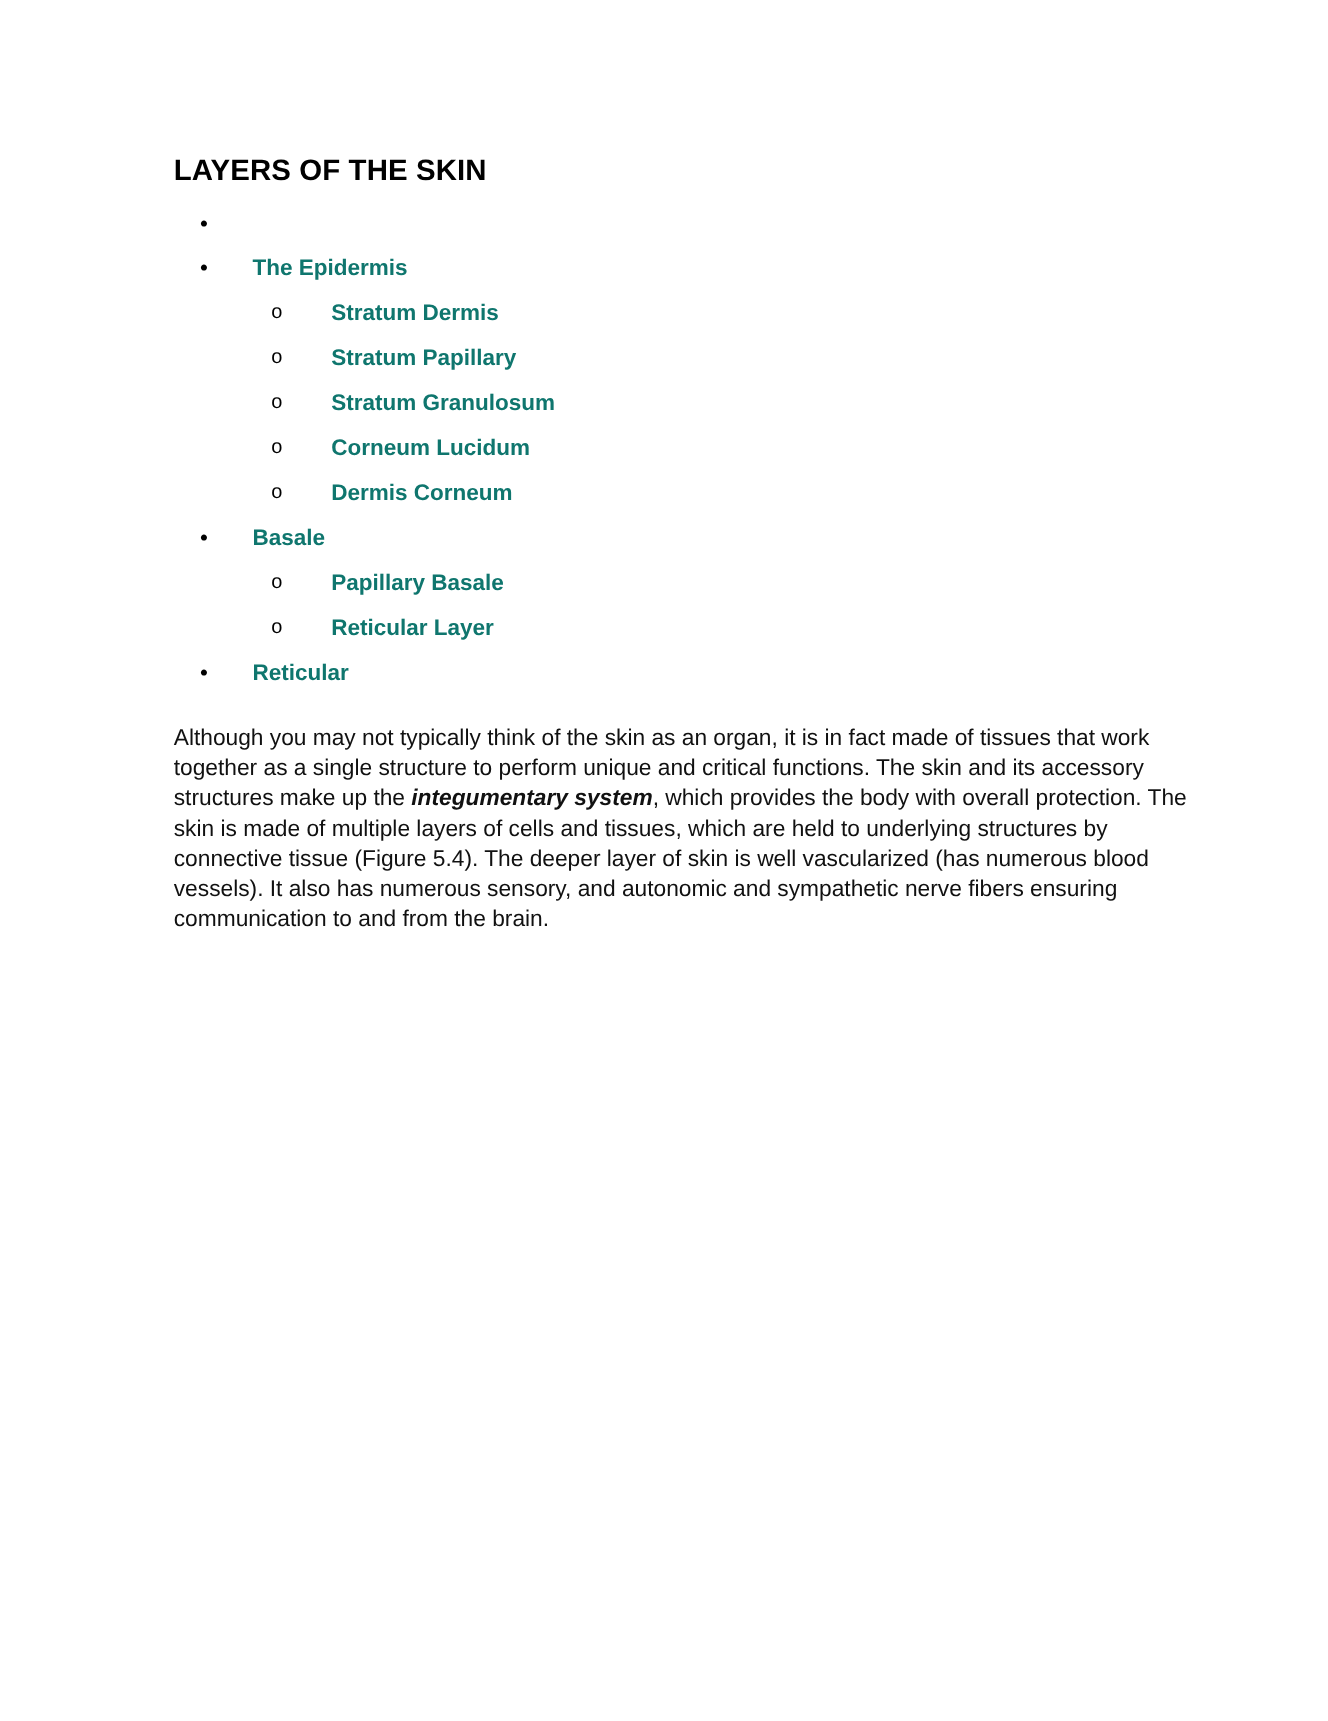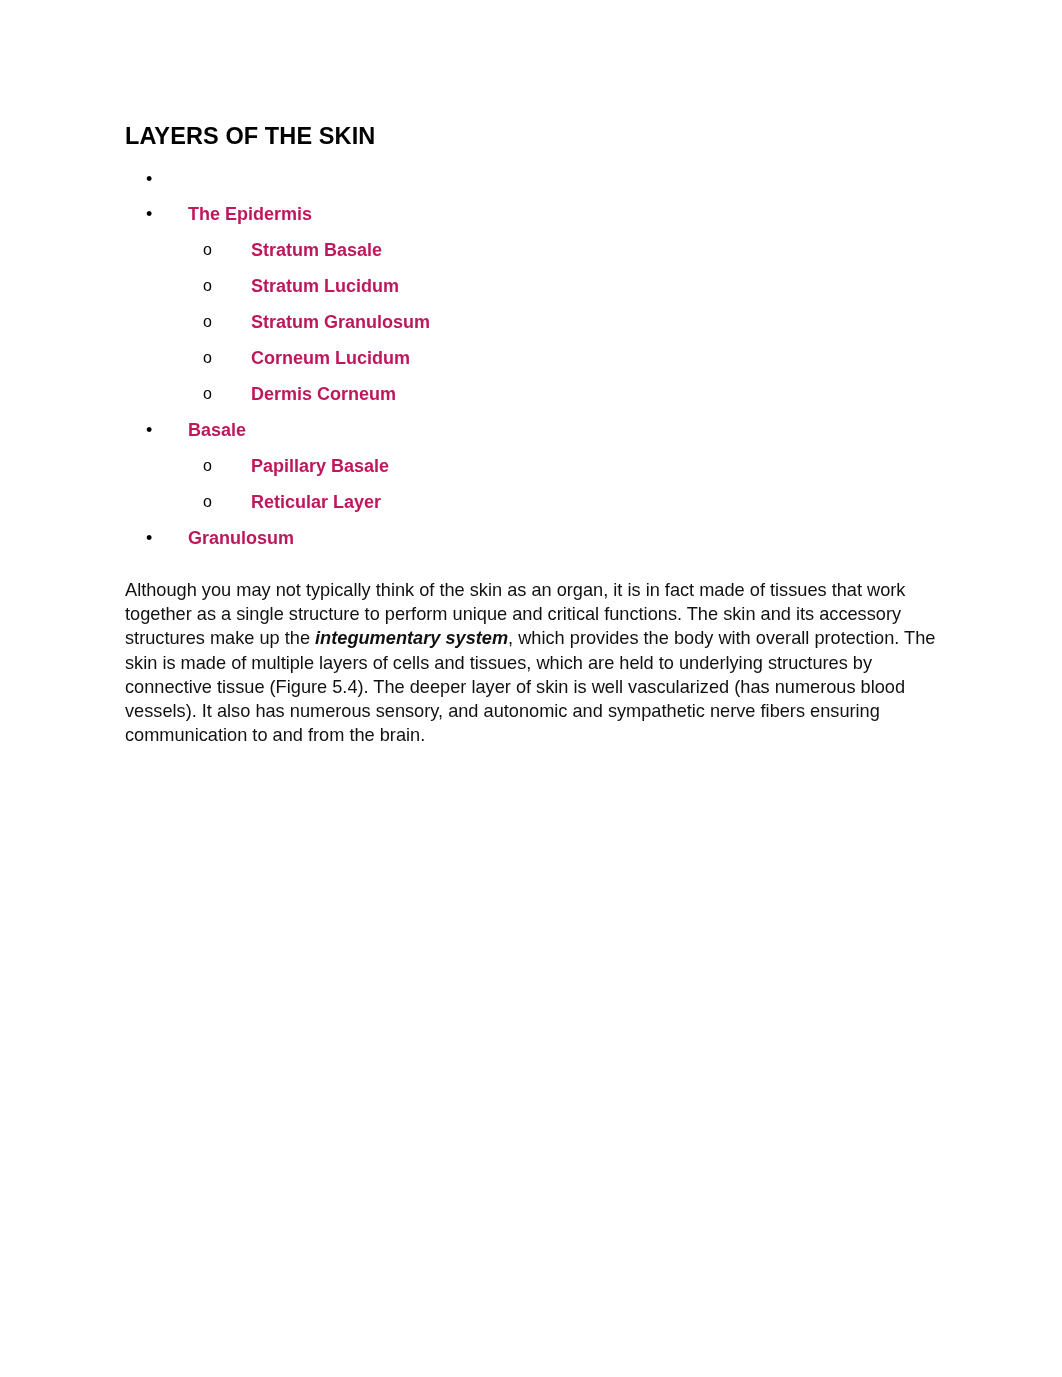--- a/index.html
+++ b/index.html
@@ -19,21 +19,21 @@
 
   .page {
     position: relative;
     width: 1062px;
     height: 1377px;
     background: #ffffff;
   }
 
   .content {
     position: absolute;
-    left: 125px;
+    left: 139px;
     top: 122px;
     width: 830px;
   }
 
   
   .doc-title {
     font-family: "Liberation Sans", sans-serif;
     font-size: 23.5px;
     font-weight: bold;
     line-height: 28px;
@@ -95,21 +95,21 @@
     left: 15px;              
     top: 0;
     width: 12px;
     line-height: 36px;
     font-size: 16px;
     color: #000000;
     font-family: "Liberation Sans", sans-serif;
   }
 
   .link {
-    color: #be185d;
+    color: #0f766e;
     font-weight: bold;
     font-size: 18px;
     text-decoration: none;
     font-family: "Liberation Sans", sans-serif;
     cursor: pointer;
   }
 
   
   .body-para {
     margin: 22px 0 0 0;
@@ -140,25 +140,25 @@
         <span class="marker-disc">•</span>
         <span class="l1-text"></span>
       </li>
 
       <li class="l1-item">
         <span class="marker-disc">•</span>
         <a class="link">The Epidermis</a>
         <ul class="sub-list">
           <li class="l2-item">
             <span class="marker-circle">o</span>
-            <a class="link">Stratum Basale</a>
+            <a class="link">Stratum Dermis</a>
           </li>
           <li class="l2-item">
             <span class="marker-circle">o</span>
-            <a class="link">Stratum Lucidum</a>
+            <a class="link">Stratum Papillary</a>
           </li>
           <li class="l2-item">
             <span class="marker-circle">o</span>
             <a class="link">Stratum Granulosum</a>
           </li>
           <li class="l2-item">
             <span class="marker-circle">o</span>
             <a class="link">Corneum Lucidum</a>
           </li>
           <li class="l2-item">
@@ -178,21 +178,21 @@
           </li>
           <li class="l2-item">
             <span class="marker-circle">o</span>
             <a class="link">Reticular Layer</a>
           </li>
         </ul>
       </li>
 
       <li class="l1-item">
         <span class="marker-disc">•</span>
-        <a class="link">Granulosum</a>
+        <a class="link">Reticular</a>
       </li>
 
     </ul>
 
     <p class="body-para"><span>Although you may not typically think of the skin as an organ, it is in fact made of tissues that work together as a single structure to perform unique and critical functions. The skin and its accessory structures make up the </span><span class="bold-italic">integumentary system</span><span>, which provides the body with overall protection. The skin is made of multiple layers of cells and tissues, which are held to underlying structures by connective tissue (Figure 5.4). The deeper layer of skin is well vascularized (has numerous blood vessels). It also has numerous sensory, and autonomic and sympathetic nerve fibers ensuring communication to and from the brain.</span></p>
 
   </div>
 </div>
 
 </body></html>

